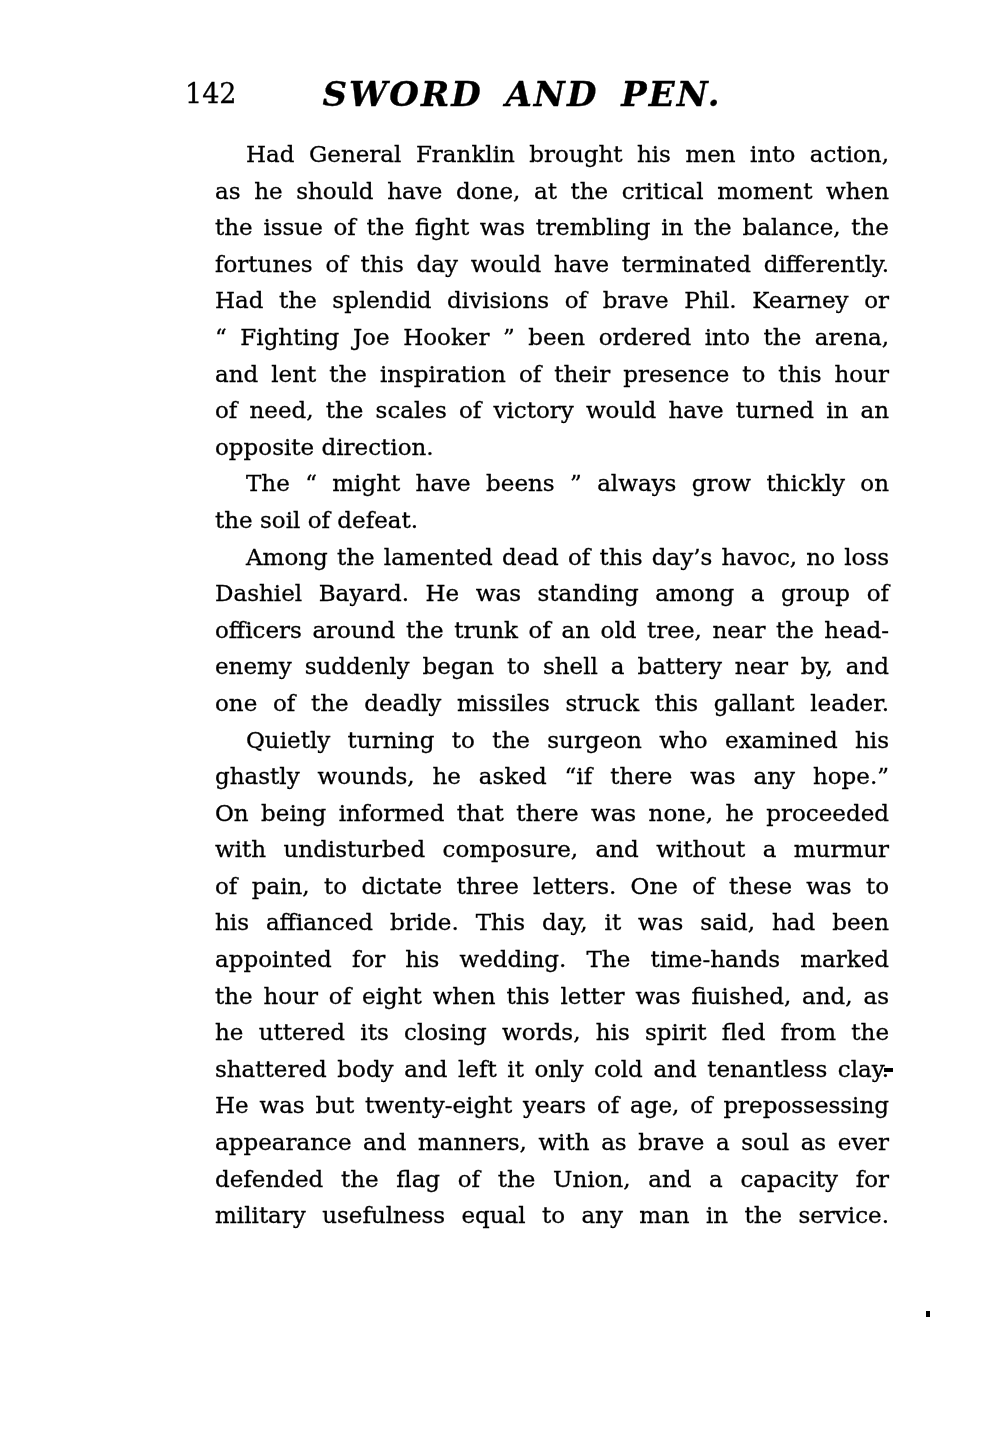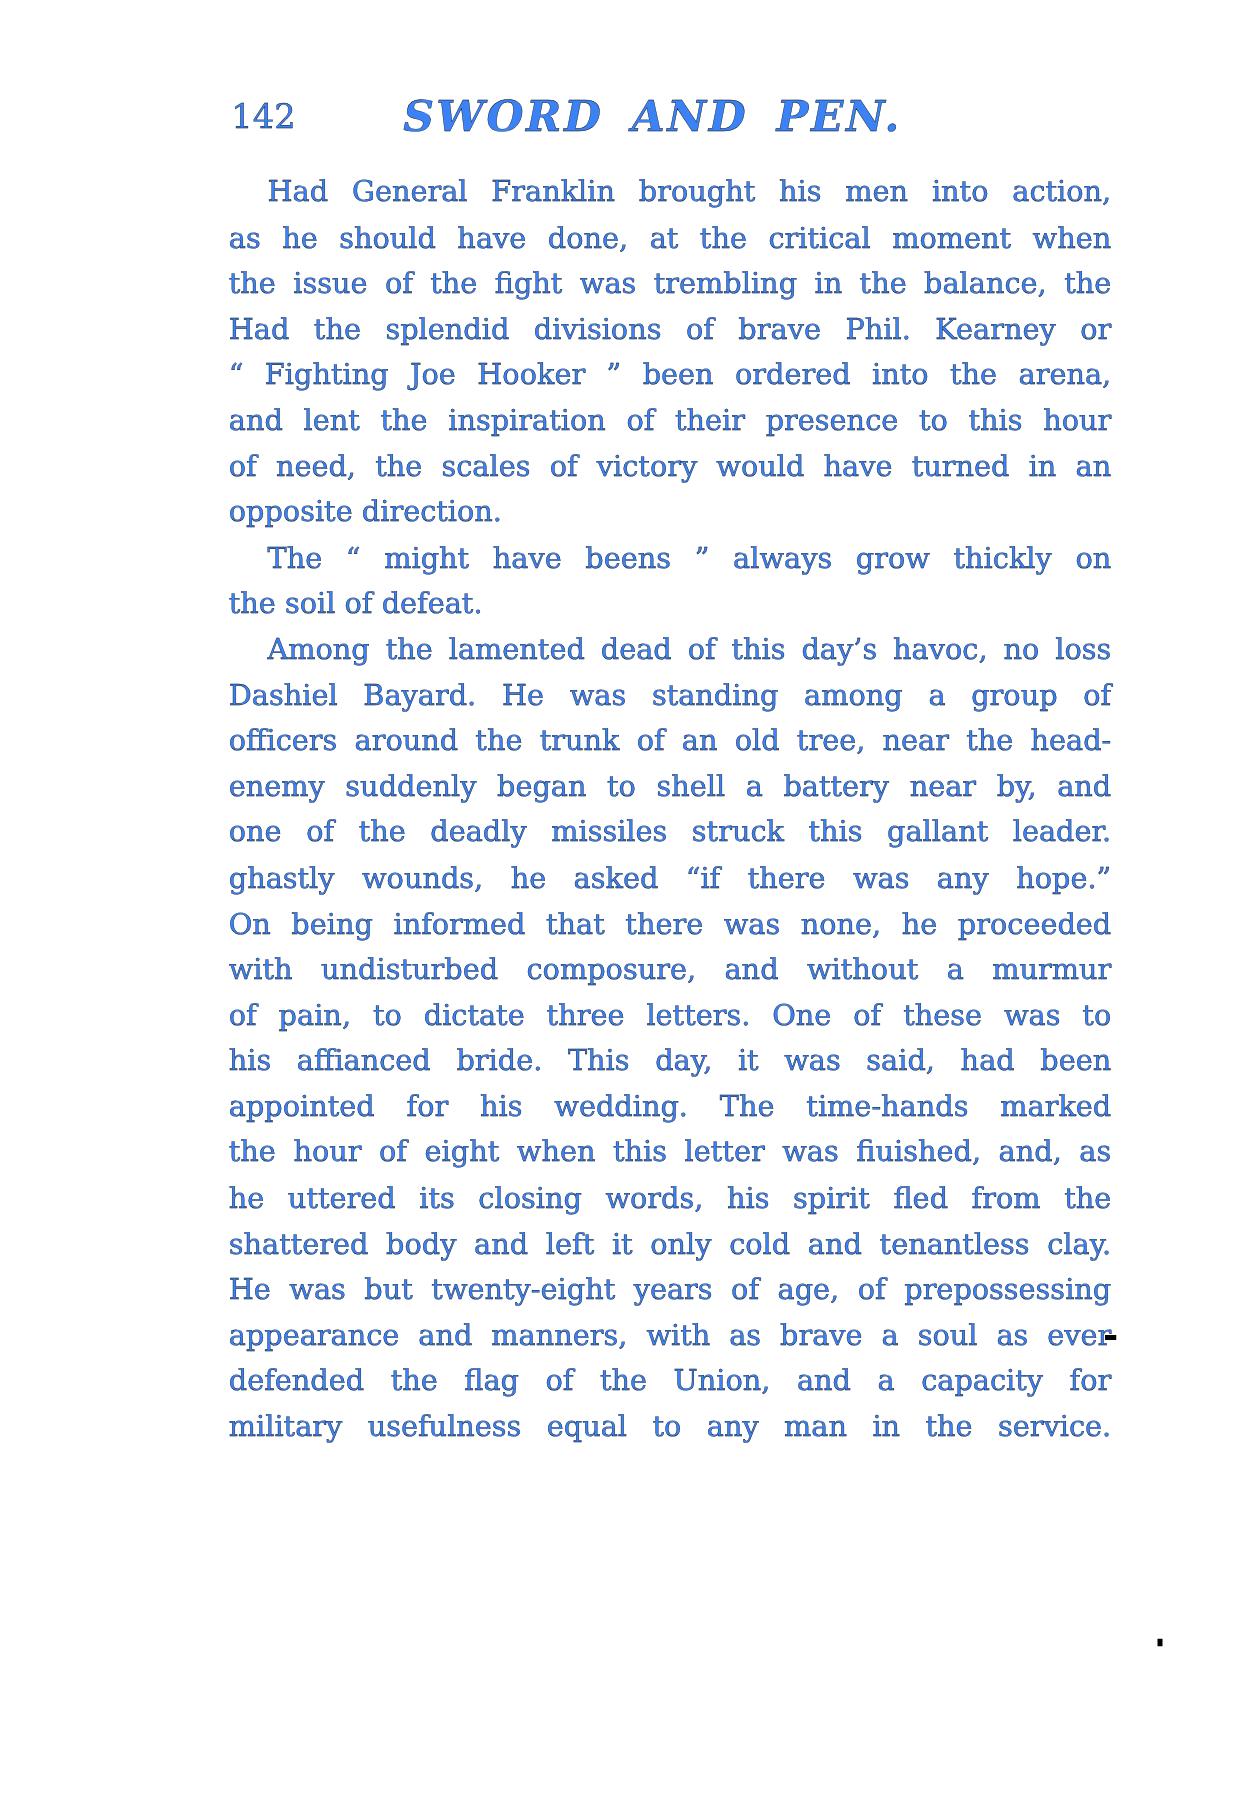--- a/index.html
+++ b/index.html
@@ -5,21 +5,21 @@
   html, body { margin: 0; padding: 0; }
   body {
     background: #ffffff;
     font-family: "DejaVu Serif", "Liberation Serif", serif;
   }
   .page {
     position: relative;
     width: 1000px;
     height: 1447px;
     background: #ffffff;
-    color: #3b82f6;
+    color: #000000;
     overflow: hidden;
     -webkit-text-stroke: 0.3px #000;
   }
   .content {
     position: absolute;
     left: 183px;
     top: 0;
     width: 706px;
   }
   .header {
@@ -51,20 +51,21 @@
     margin-top: 26px;
     font-size: 23px;
   }
   .line {
     height: 36.6px;
     line-height: 36.6px;
     text-align: justify;
     text-align-last: justify;
     overflow: visible;
     white-space: normal;
+    margin-left: 32px;
   }
   .line.first { text-indent: 31px; }
   .line.short-last {
     text-align: center;
     text-align-last: left;
   }
   .speck {
     position: absolute;
     background: #000;
   }
@@ -77,32 +78,34 @@
 <div class="page">
   <div class="content">
     <div class="header">
       <span class="pagenum">142</span>
       <span class="running-title">SWORD AND PEN.</span>
     </div>
     <div class="body-text">
         <div class="line first">Had General Franklin brought his men into action,</div>
         <div class="line">as he should have done, at the critical moment when</div>
         <div class="line">the issue of the fight was trembling in the balance, the</div>
+        <div class="line">fortunes of this day would have terminated differently.</div>
         <div class="line">Had the splendid divisions of brave Phil. Kearney or</div>
         <div class="line">“ Fighting Joe Hooker ” been ordered into the arena,</div>
         <div class="line">and lent the inspiration of their presence to this hour</div>
         <div class="line">of need, the scales of victory would have turned in an</div>
         <div class="line short-last">opposite direction.</div>
         <div class="line first">The “ might have beens ” always grow thickly on</div>
         <div class="line short-last">the soil of defeat.</div>
         <div class="line first">Among the lamented dead of this day’s havoc, no loss</div>
         <div class="line">Dashiel Bayard.  He was standing among a group of</div>
         <div class="line">officers around the trunk of an old tree, near the head-</div>
         <div class="line">enemy suddenly began to shell a battery near by, and</div>
         <div class="line">one of the deadly missiles struck this gallant leader.</div>
+        <div class="line first">Quietly turning to the surgeon who examined his</div>
         <div class="line">ghastly wounds, he asked “if there was any hope.”</div>
         <div class="line">On being informed that there was none, he proceeded</div>
         <div class="line">with undisturbed composure, and without a murmur</div>
         <div class="line">of pain, to dictate three letters.  One of these was to</div>
         <div class="line">his affianced bride.  This day, it was said, had been</div>
         <div class="line">appointed for his wedding.  The time-hands marked</div>
         <div class="line">the hour of eight when this letter was fiuished, and, as</div>
         <div class="line">he uttered its closing words, his spirit fled from the</div>
         <div class="line">shattered body and left it only cold and tenantless clay.</div>
         <div class="line">He was but twenty-eight years of age, of prepossessing</div>

